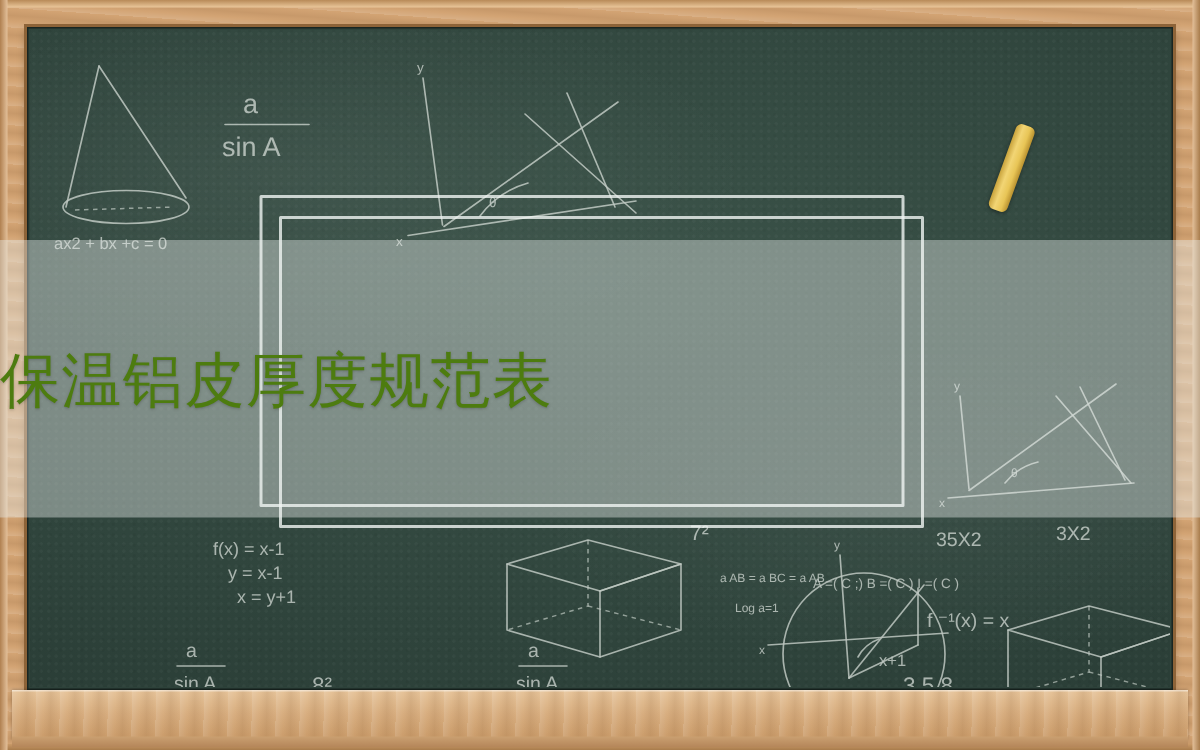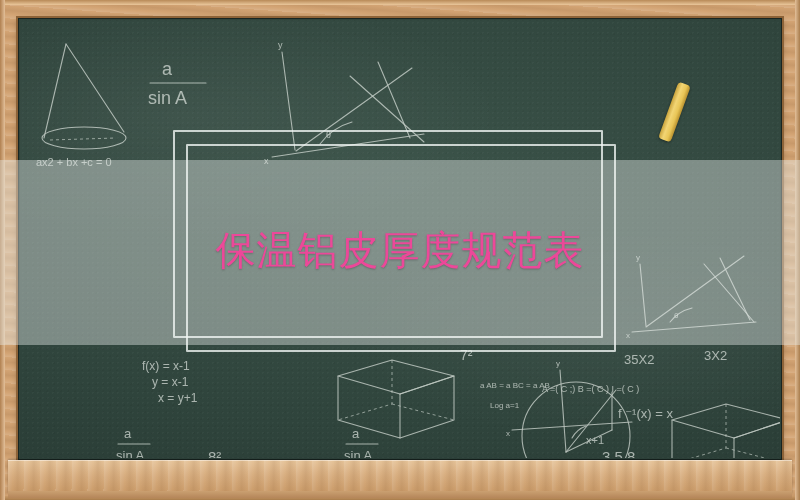--- a/index.html
+++ b/index.html
@@ -115,27 +115,27 @@
     border-radius:1px;
   }
   .rect-outer{left:173px;top:130px;width:430px;height:208px;}
   .rect-inner{left:186px;top:144px;width:430px;height:208px;}
 
   
   .title{
     position:absolute;
     left:0;right:0;
     top:228px;
-    text-align:center;
-    color:#ec4899;
+    text-align:left;
+    color:#4d7c0f;
     font-size:40px;
     line-height:52px;
     letter-spacing:1px;
     font-weight:500;
-    font-family:Liberation Mono, monospace;
+    font-family:Liberation Serif, serif;
     text-shadow:0 1px 2px rgba(0,0,0,.22);
     white-space:nowrap;
   }
 
   
   .chalk-stick{
     position:absolute;
     border-radius:4px;
   }
   .chalk-yellow-diag{

